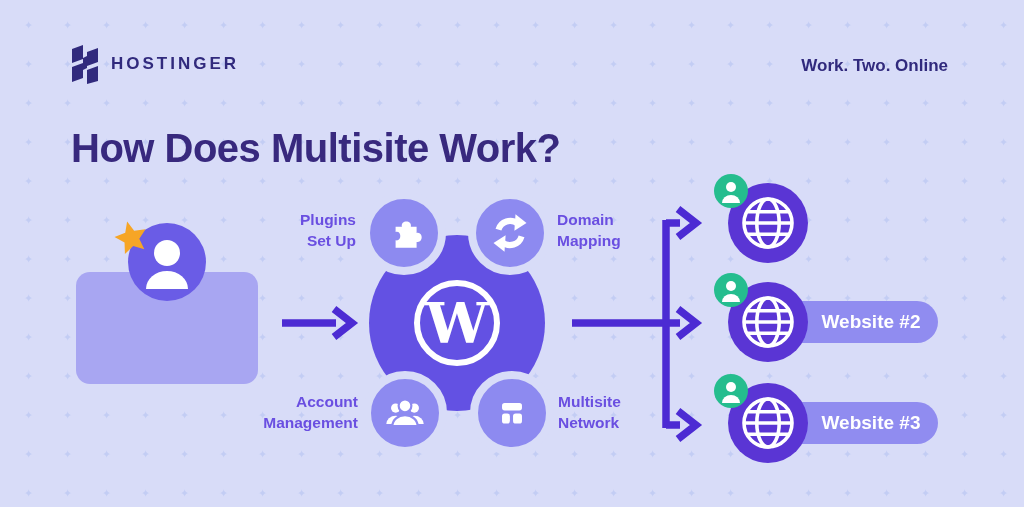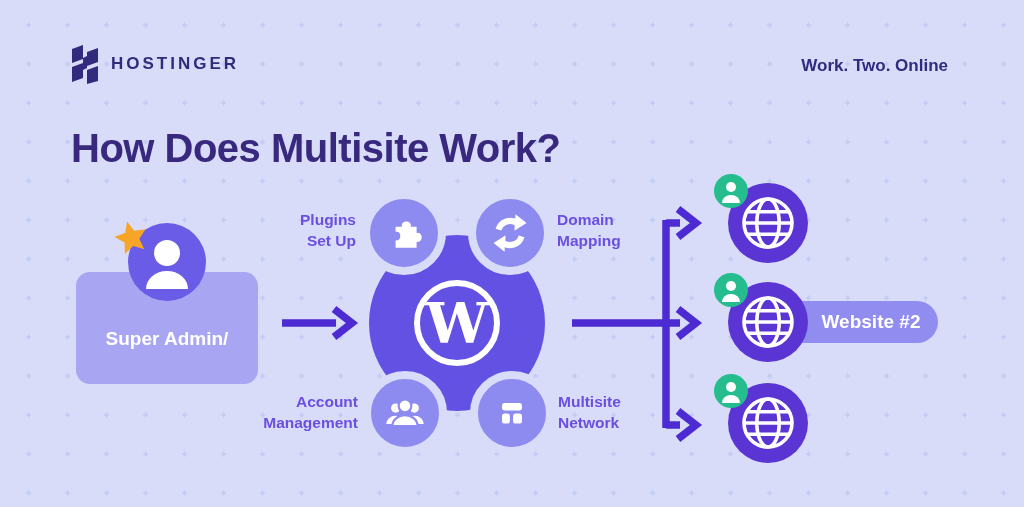--- a/index.html
+++ b/index.html
@@ -417,21 +417,20 @@
       </g>
     </svg>
     <span class="brand-name">HOSTINGER</span>
   </div>
   <div class="tagline">Work. Two. Online</div>
 
   <h1 class="title">How Does Multisite Work?</h1>
 
   <div class="admin-box">
     <div class="lines">
-      <span>Super Admin/</span>
     </div>
   </div>
   <div class="avatar">
     <svg width="78" height="78" viewBox="0 0 78 78">
       <circle cx="39" cy="30" r="13" fill="#ffffff"></circle>
       <path d="M18,66 a21,18 0 0 1 42,0 Z" fill="#ffffff"></path>
     </svg>
   </div>
   <svg class="star" width="36" height="36" viewBox="0 0 36 36">
     <path fill="#f6a526" d="M18,2 L22.6,12.6 L34,14 L25.6,21.8 L28,33 L18,27.2 L8,33 L10.4,21.8 L2,14 L13.4,12.6 Z"></path>
@@ -548,20 +547,23 @@
       </g>
     </svg>
   </div>
   <div class="badge row2-badge">
     <svg width="34" height="34" viewBox="0 0 34 34">
       <circle cx="17" cy="13" r="5" fill="#ffffff"></circle>
       <path d="M8,29 a9,8 0 0 1 18,0 Z" fill="#ffffff"></path>
     </svg>
   </div>
 
+  <div class="pill row3-pill">
+    <span>Website #3</span>
+  </div>
   <div class="site-circle row3-circle">
     <svg width="64" height="64" viewBox="0 0 80 80">
       <g stroke="#ffffff" stroke-width="4.5" fill="none">
         <circle cx="40" cy="40" r="30"></circle>
         <ellipse cx="40" cy="40" rx="14" ry="30"></ellipse>
         <line x1="10" y1="40" x2="70" y2="40"></line>
         <line x1="14" y1="26" x2="66" y2="26"></line>
         <line x1="14" y1="54" x2="66" y2="54"></line>
       </g>
     </svg>

